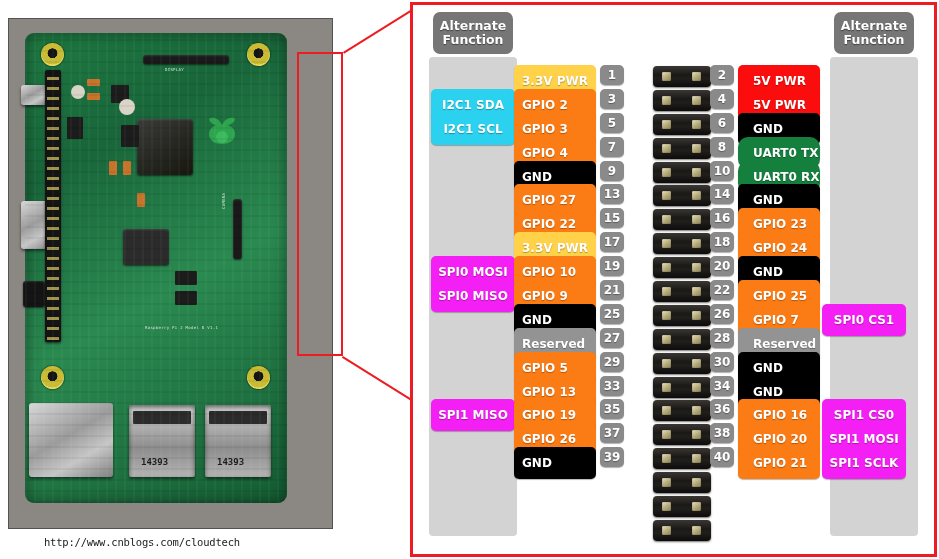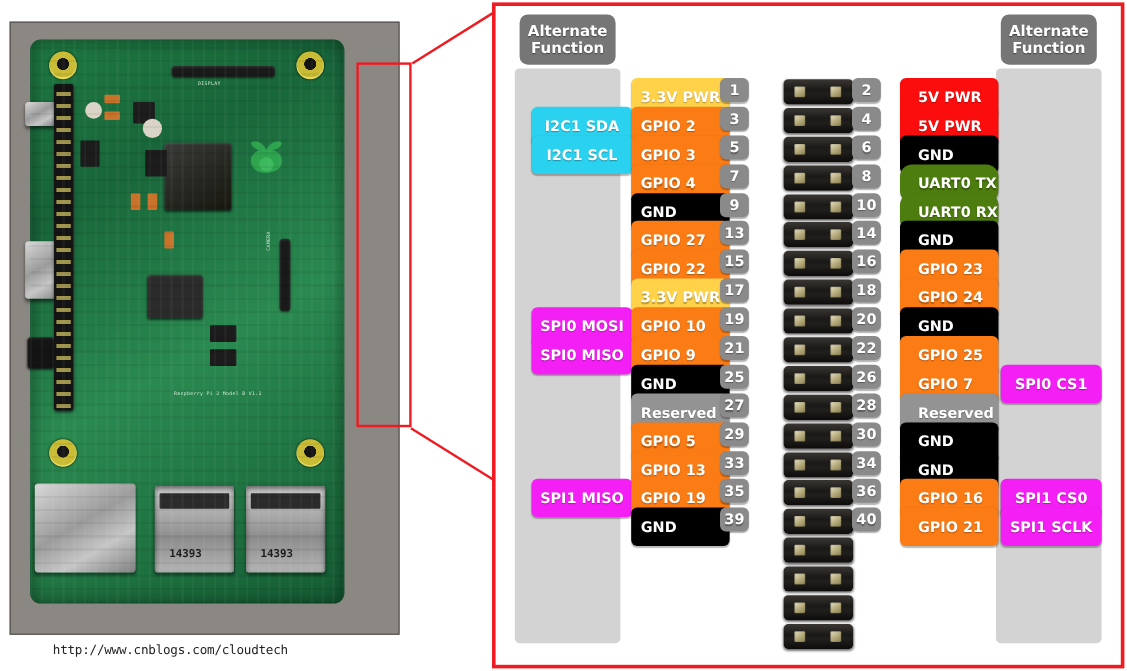--- a/index.html
+++ b/index.html
@@ -59,21 +59,21 @@
       text-shadow:0 1px 1px rgba(0,0,0,.45);}
   #althead-left{left:20px;}
   #althead-right{right:20px;}
 
   .rows{position:absolute;top:60px;left:0;right:0;}
   .row{position:relative;height:23.9px;}
 
   .pill{position:absolute;height:32px;border-radius:5px;color:#fff;
       font-size:12px;font-weight:bold;display:flex;align-items:center;
       box-shadow:0 1px 1px rgba(0,0,0,.28);text-shadow:0 1px 1px rgba(0,0,0,.3);
-      box-sizing:border-box;white-space:nowrap;overflow:hidden;margin-left:12px;}
+      box-sizing:border-box;white-space:nowrap;overflow:hidden;}
 
   
   .sig{width:82px;}
   .sig.l{left:101px;justify-content:flex-start;padding-left:8px;}
   .sig.r{left:325px;justify-content:flex-start;padding-left:15px;}
 
   
   .num{position:absolute;width:24px;height:20px;background:#8a8a8a;border-radius:5px;
       color:#fff;font-size:12px;font-weight:bold;display:flex;align-items:center;
       justify-content:center;box-shadow:0 1px 1px rgba(0,0,0,.3);
@@ -86,21 +86,21 @@
   .alt.l{left:18px;}
   .alt.r{left:409px;}
 
   
   .c-pwr33{background:#ffd24a;color:#ffffff;}
   .c-pwr5 {background:#fb0d0d;}
   .c-gnd  {background:#000000;}
   .c-gpio {background:#fb7b14;}
   .c-res  {background:#939393;}
   .c-i2c  {background:#2ad2f0;}
-  .c-uart {background:#4d7c0f;border-radius:10px;}
+  .c-uart {background:#15803d;border-radius:10px;}
   .c-spi  {background:#f41ff4;}
 
   
   #connector{position:absolute;left:240px;top:60px;width:58px;}
   .conn{position:relative;height:23.9px;}
   .connblk{position:absolute;left:0;top:1px;width:58px;height:21px;
       background:linear-gradient(180deg,#3a3733 0%,#1b1917 42%,#211f1c 60%,#0d0c0b 100%);
       border-radius:4px;box-shadow:0 1px 2px rgba(0,0,0,.55);}
   .pinsq{position:absolute;top:6px;width:9px;height:9px;border-radius:1px;
       background:linear-gradient(145deg,#e8e2c4,#b3a878 55%,#8c8256);
@@ -401,20 +401,27 @@
       </div>
       <div class="row">
         <div class="pill alt l c-spi">SPI1 MISO</div>
         <div class="pill sig l c-gpio">GPIO 19</div>
         <div class="num l">35</div>
         <div class="num r">36</div>
         <div class="pill sig r c-gpio">GPIO 16</div>
         <div class="pill alt r c-spi">SPI1 CS0</div>
       </div>
       <div class="row">
+        <div class="pill sig l c-gpio">GPIO 26</div>
+        <div class="num l">37</div>
+        <div class="num r">38</div>
+        <div class="pill sig r c-gpio">GPIO 20</div>
+        <div class="pill alt r c-spi">SPI1 MOSI</div>
+      </div>
+      <div class="row">
         <div class="pill sig l c-gnd">GND</div>
         <div class="num l">39</div>
         <div class="num r">40</div>
         <div class="pill sig r c-gpio">GPIO 21</div>
         <div class="pill alt r c-spi">SPI1 SCLK</div>
       </div>
     </div>
 </div>
 
 <div id="footer-url">http://www.cnblogs.com/cloudtech</div>

